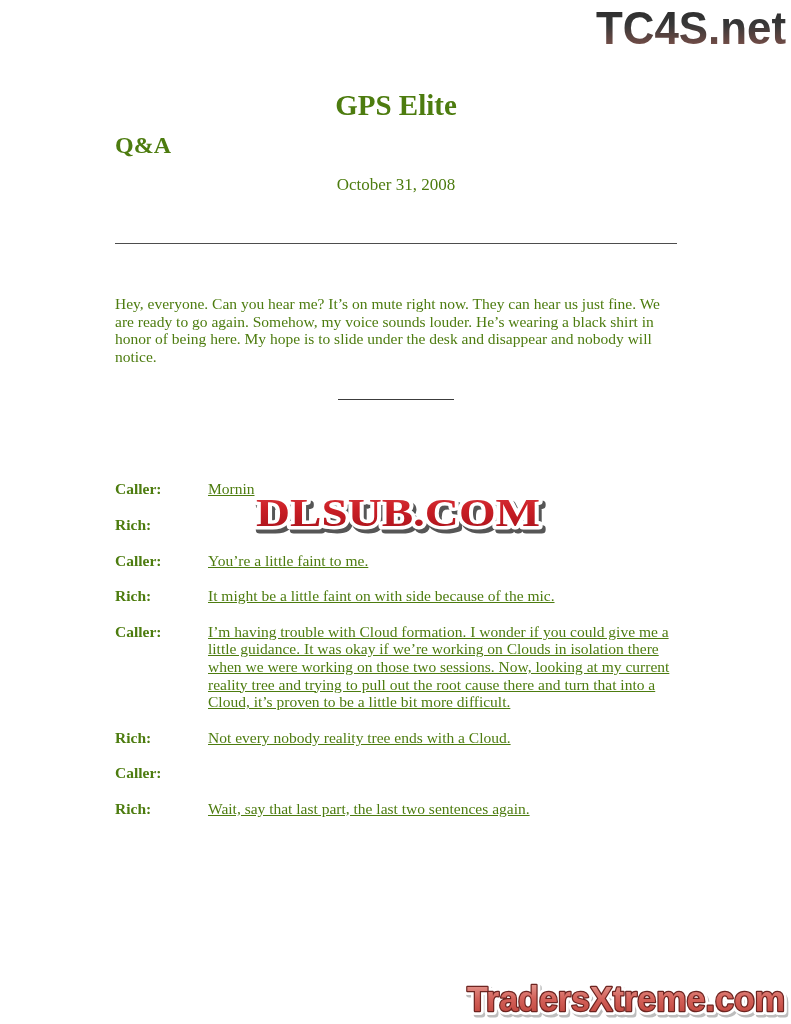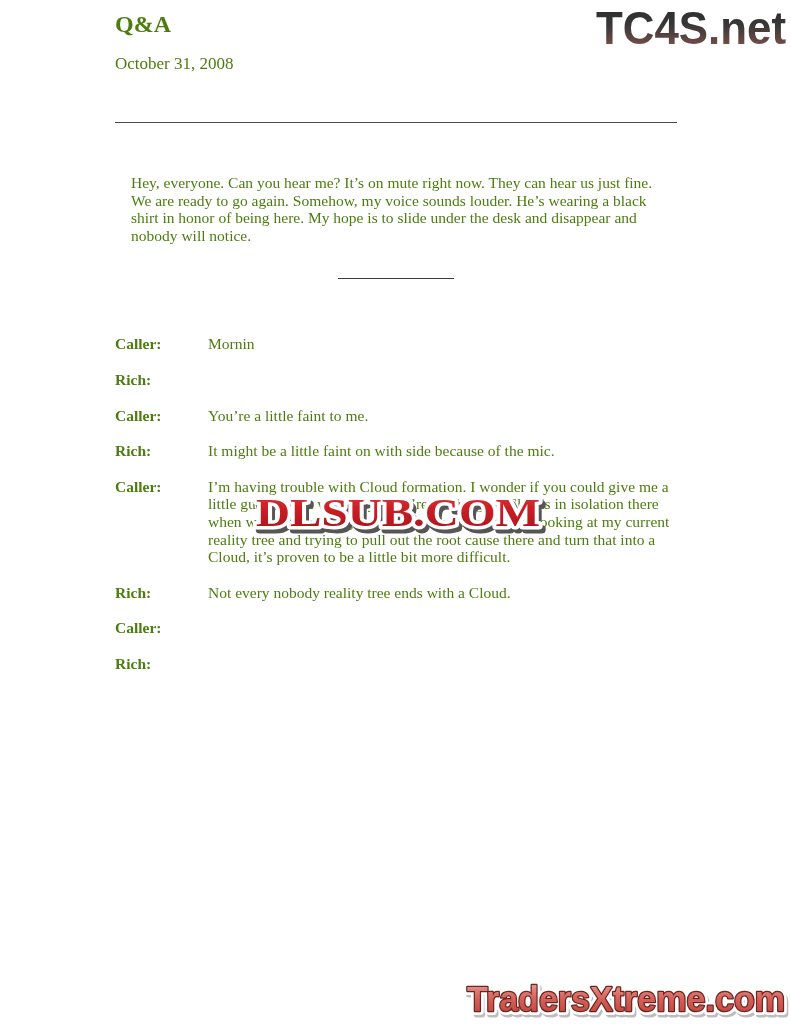--- a/index.html
+++ b/index.html
@@ -20,43 +20,43 @@
 
   .doc-title {
     margin:90px 0 0 0; text-align:center;
     font-size:29px; line-height:31px; font-weight:bold;
   }
   .doc-subtitle {
     margin:11px 0 0 0; 
     font-size:24px; line-height:26px; font-weight:bold;
   }
   .doc-date {
-    margin:17px 0 0 0; text-align:left;
+    margin:17px 0 0 0; text-align:center;
     font-size:17px; line-height:19px; font-weight:normal;
   }
 
   .rule {
     margin:49px 0 0 0; height:0;
     border:none; border-top:1.5px solid #4d4d4d;
   }
 
-  .para { margin:16px; font-size:15.5px; line-height:17.6px; }
+  .para { margin:0; font-size:15.5px; line-height:17.6px; }
   .para-1 { margin-top:51px; }
   .para-2 { margin-top:18px; }
 
   .short-divider {
     margin:34px auto 0 auto; width:116px; height:0;
     border-top:1px solid #3c3c3c;
   }
 
-  .dialog { margin-top:56px; font-size:15.5px; line-height:17.6px; }
+  .dialog { margin-top:80px; font-size:15.5px; line-height:17.6px; }
   .dlg-row { display:flex; margin-bottom:18px; }
   .dlg-row:last-child { margin-bottom:0; }
   .spk { width:93px; flex:none; font-weight:bold; }
-  .dlg-text { flex:1; }
+  .dlg-text { flex:1;text-decoration:underline; }
 
   
   .dlsub-wrap { position:absolute; left:248px; top:483px; }
 
   
   .tx-wrap { position:absolute; right:0px; top:976px; }
 </style>
 </head>
 <body>
 
@@ -71,20 +71,21 @@
           <stop offset="0.78" stop-color="#6b4a45"></stop>
           <stop offset="1" stop-color="#9c7970"></stop>
         </linearGradient>
       </defs>
       <text x="97" y="43" text-anchor="middle" font-family="'Liberation Sans', sans-serif" font-size="47" font-weight="bold" textLength="190" lengthAdjust="spacingAndGlyphs" fill="url(#g-tc4s)">TC4S.net</text>
     </svg>
   </div>
 
   <div class="content">
 
+    <h1 class="doc-title">GPS Elite</h1>
     <h2 class="doc-subtitle">Q&amp;A</h2>
     <div class="doc-date">October 31, 2008</div>
 
     <hr class="rule">
 
     <p class="para para-1">Hey, everyone. Can you hear me? It’s on mute right now. They can hear us just fine. We are ready to go again. Somehow, my voice sounds louder. He’s wearing a black shirt in honor of being here. My hope is to slide under the desk and disappear and nobody will notice.</p>
 
     <div class="short-divider"></div>
 
     <div class="dialog">
@@ -117,20 +118,21 @@
         <span class="spk">Rich:</span>
         <span class="dlg-text">Not every nobody reality tree ends with a Cloud.</span>
       </div>
 
       <div class="dlg-row">
         <span class="spk">Caller:</span>
       </div>
 
       <div class="dlg-row">
         <span class="spk">Rich:</span>
+        <span class="dlg-text">Wait, say that last part, the last two sentences again.</span>
       </div>
 
     </div>
   </div>
 
   <div class="dlsub-wrap">
     <svg width="300" height="58" viewBox="0 0 300 58">
       <defs>
         <linearGradient id="g-dlsub" x1="0" y1="0" x2="0" y2="1">
           <stop offset="0" stop-color="#da4046"></stop>

